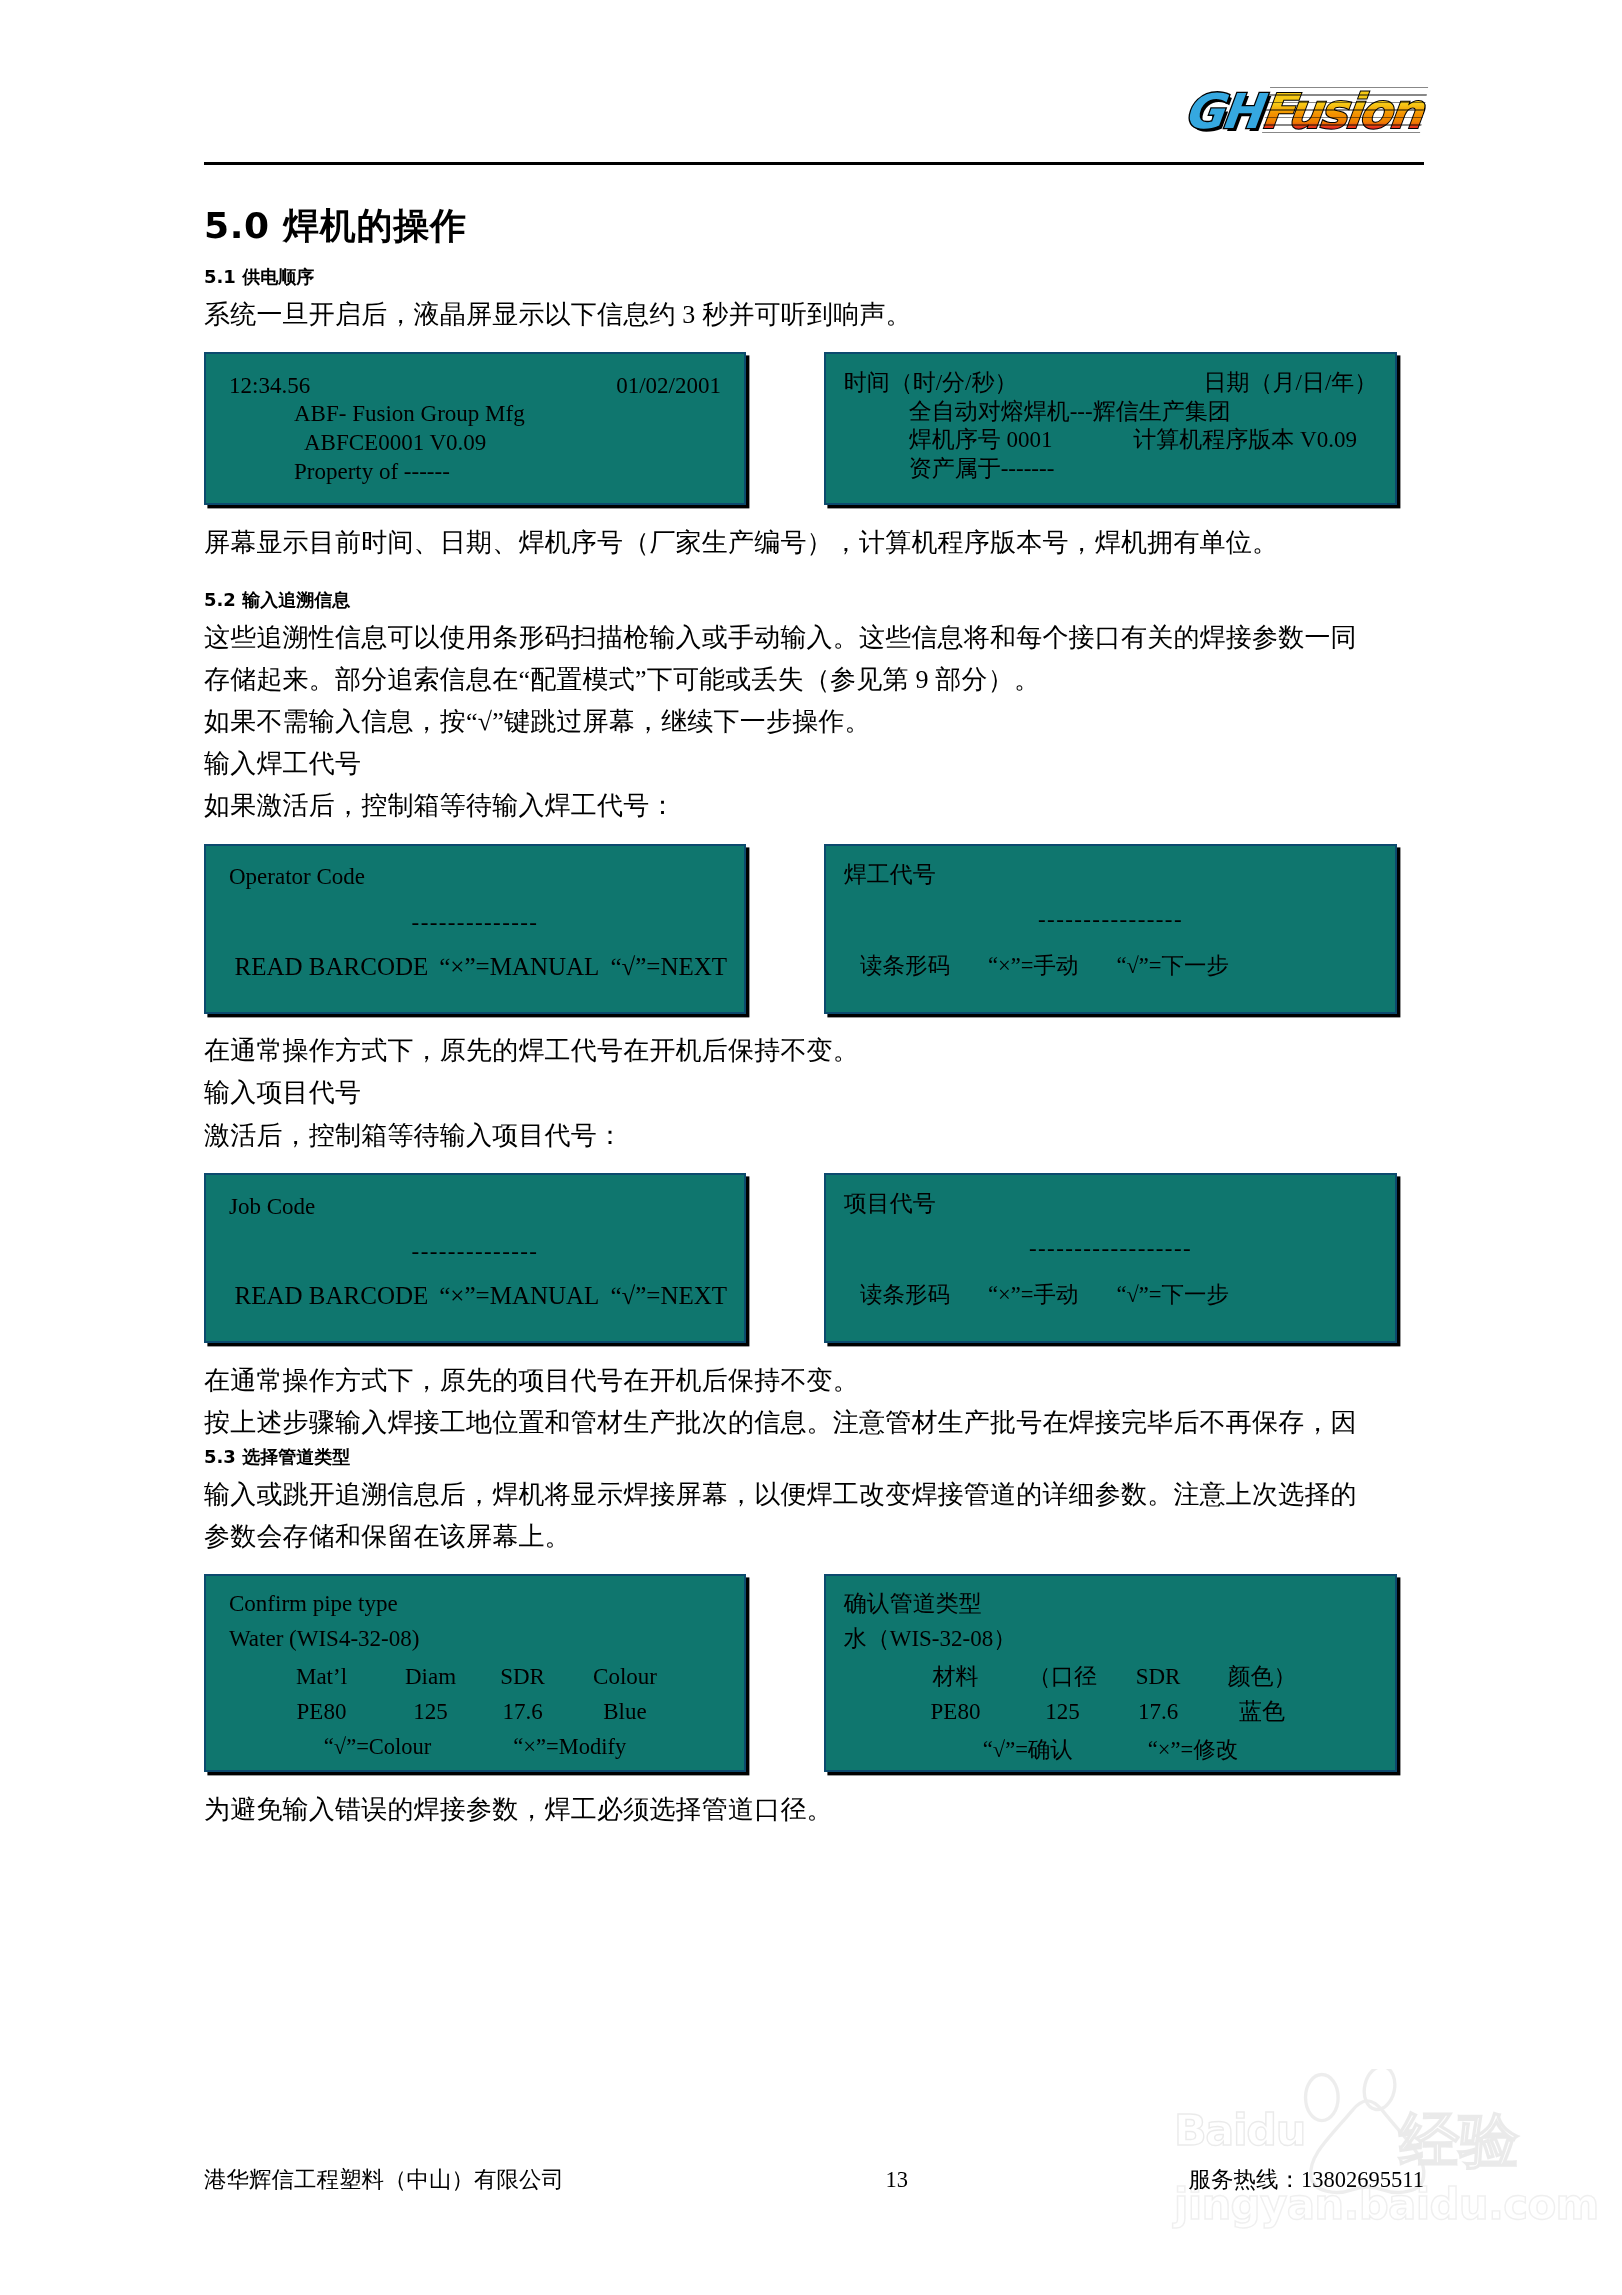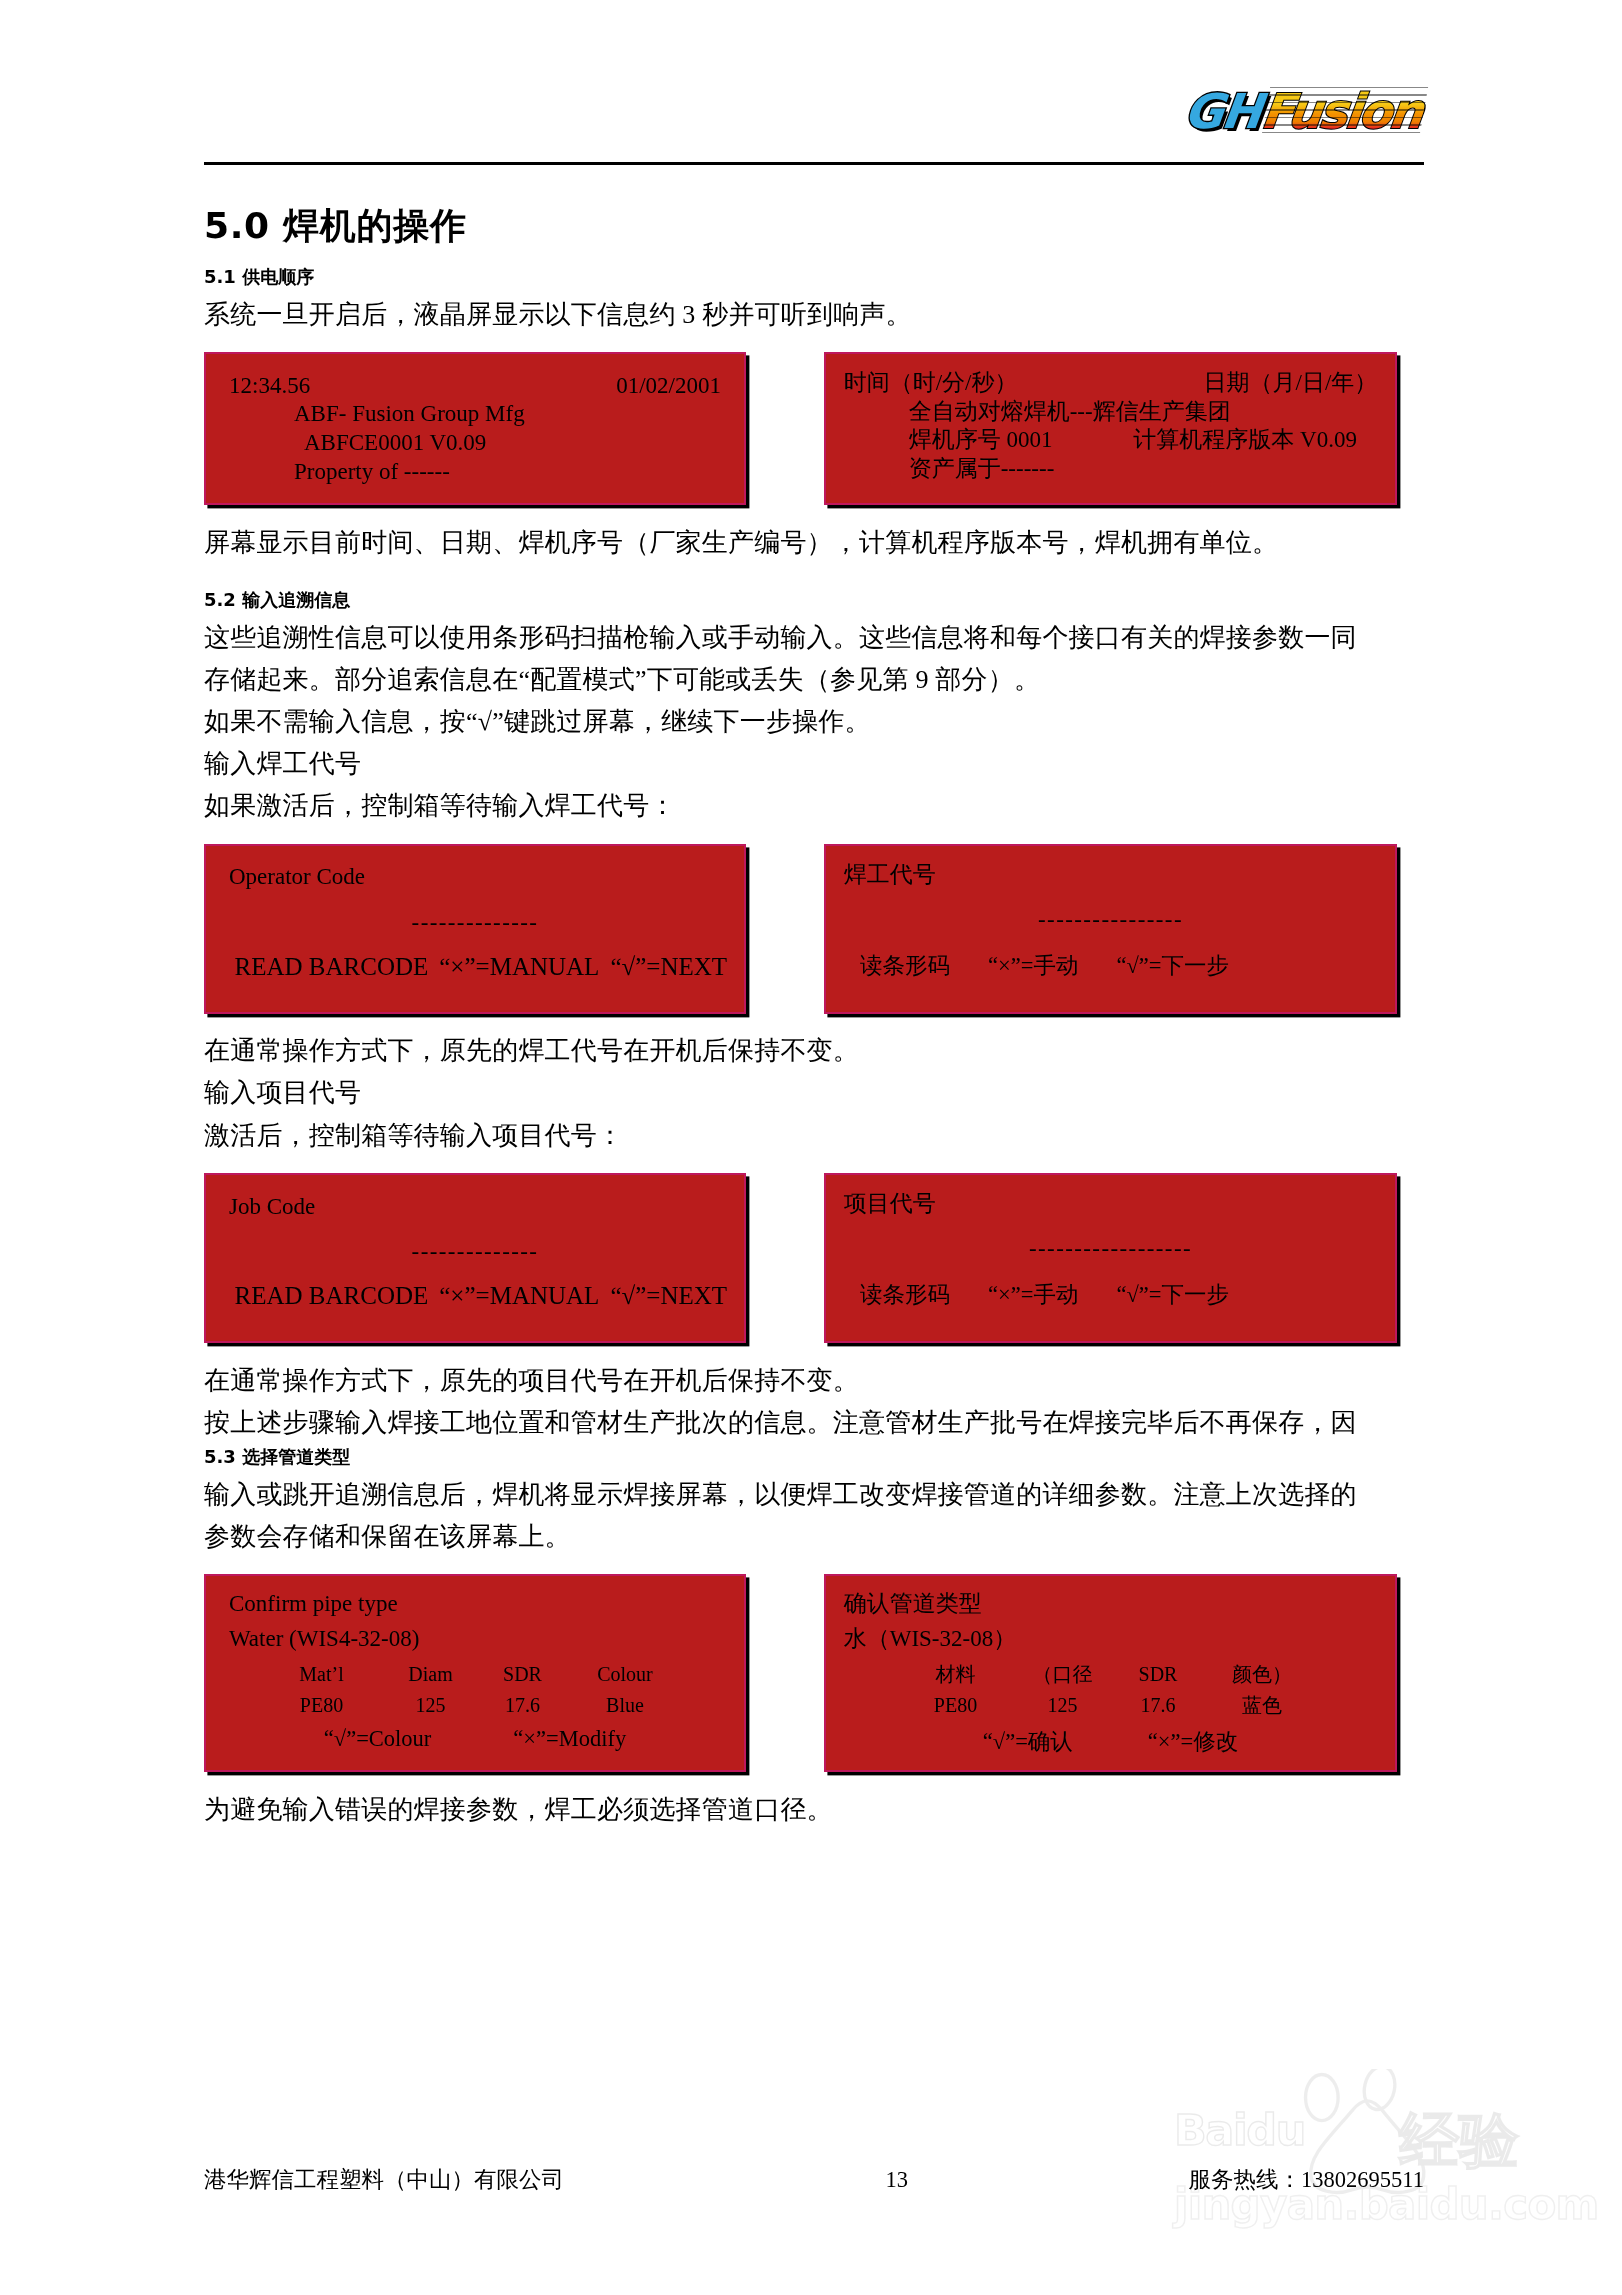--- a/index.html
+++ b/index.html
@@ -136,23 +136,23 @@
   }
   .spacer-md { height: 23px; }
 
   
   .screens {
     display: flex;
     gap: 78px;
     margin: 17.7px 0 17.7px 0;
   }
   .screen {
-    border: 2px solid #be185d;
+    border: 2px solid #0c4a6e;
     box-shadow: 3.4px 3.4px 0 #000000;
-    background: #b91c1c;
+    background: #0f766e;
     box-sizing: border-box;
     position: relative;
   }
   .screen-left  { width: 542px; }
   .screen-right { width: 573px; }
 
   .screen-h4 { height: 153px; }
   .screen-h3 { height: 170px; }
   .screen-h5 { height: 198px; }
 
@@ -175,21 +175,21 @@
   .dash-rule {
     text-align: center;
     font-size: 23px;
     letter-spacing: 1.4px;
     line-height: 1.1;
   }
 
   .kv-row {
     display: flex;
     justify-content: center;
-    font-size: 20px;
+    font-size: 23px;
     line-height: 1.35;
   }
   .kv-row > span { display: inline-block; text-align: center; }
 
   .barcode-row {
     font-size: 25px;
     display: flex;
     justify-content: flex-start;
     gap: 11px;
     padding-left: 5.5px;

